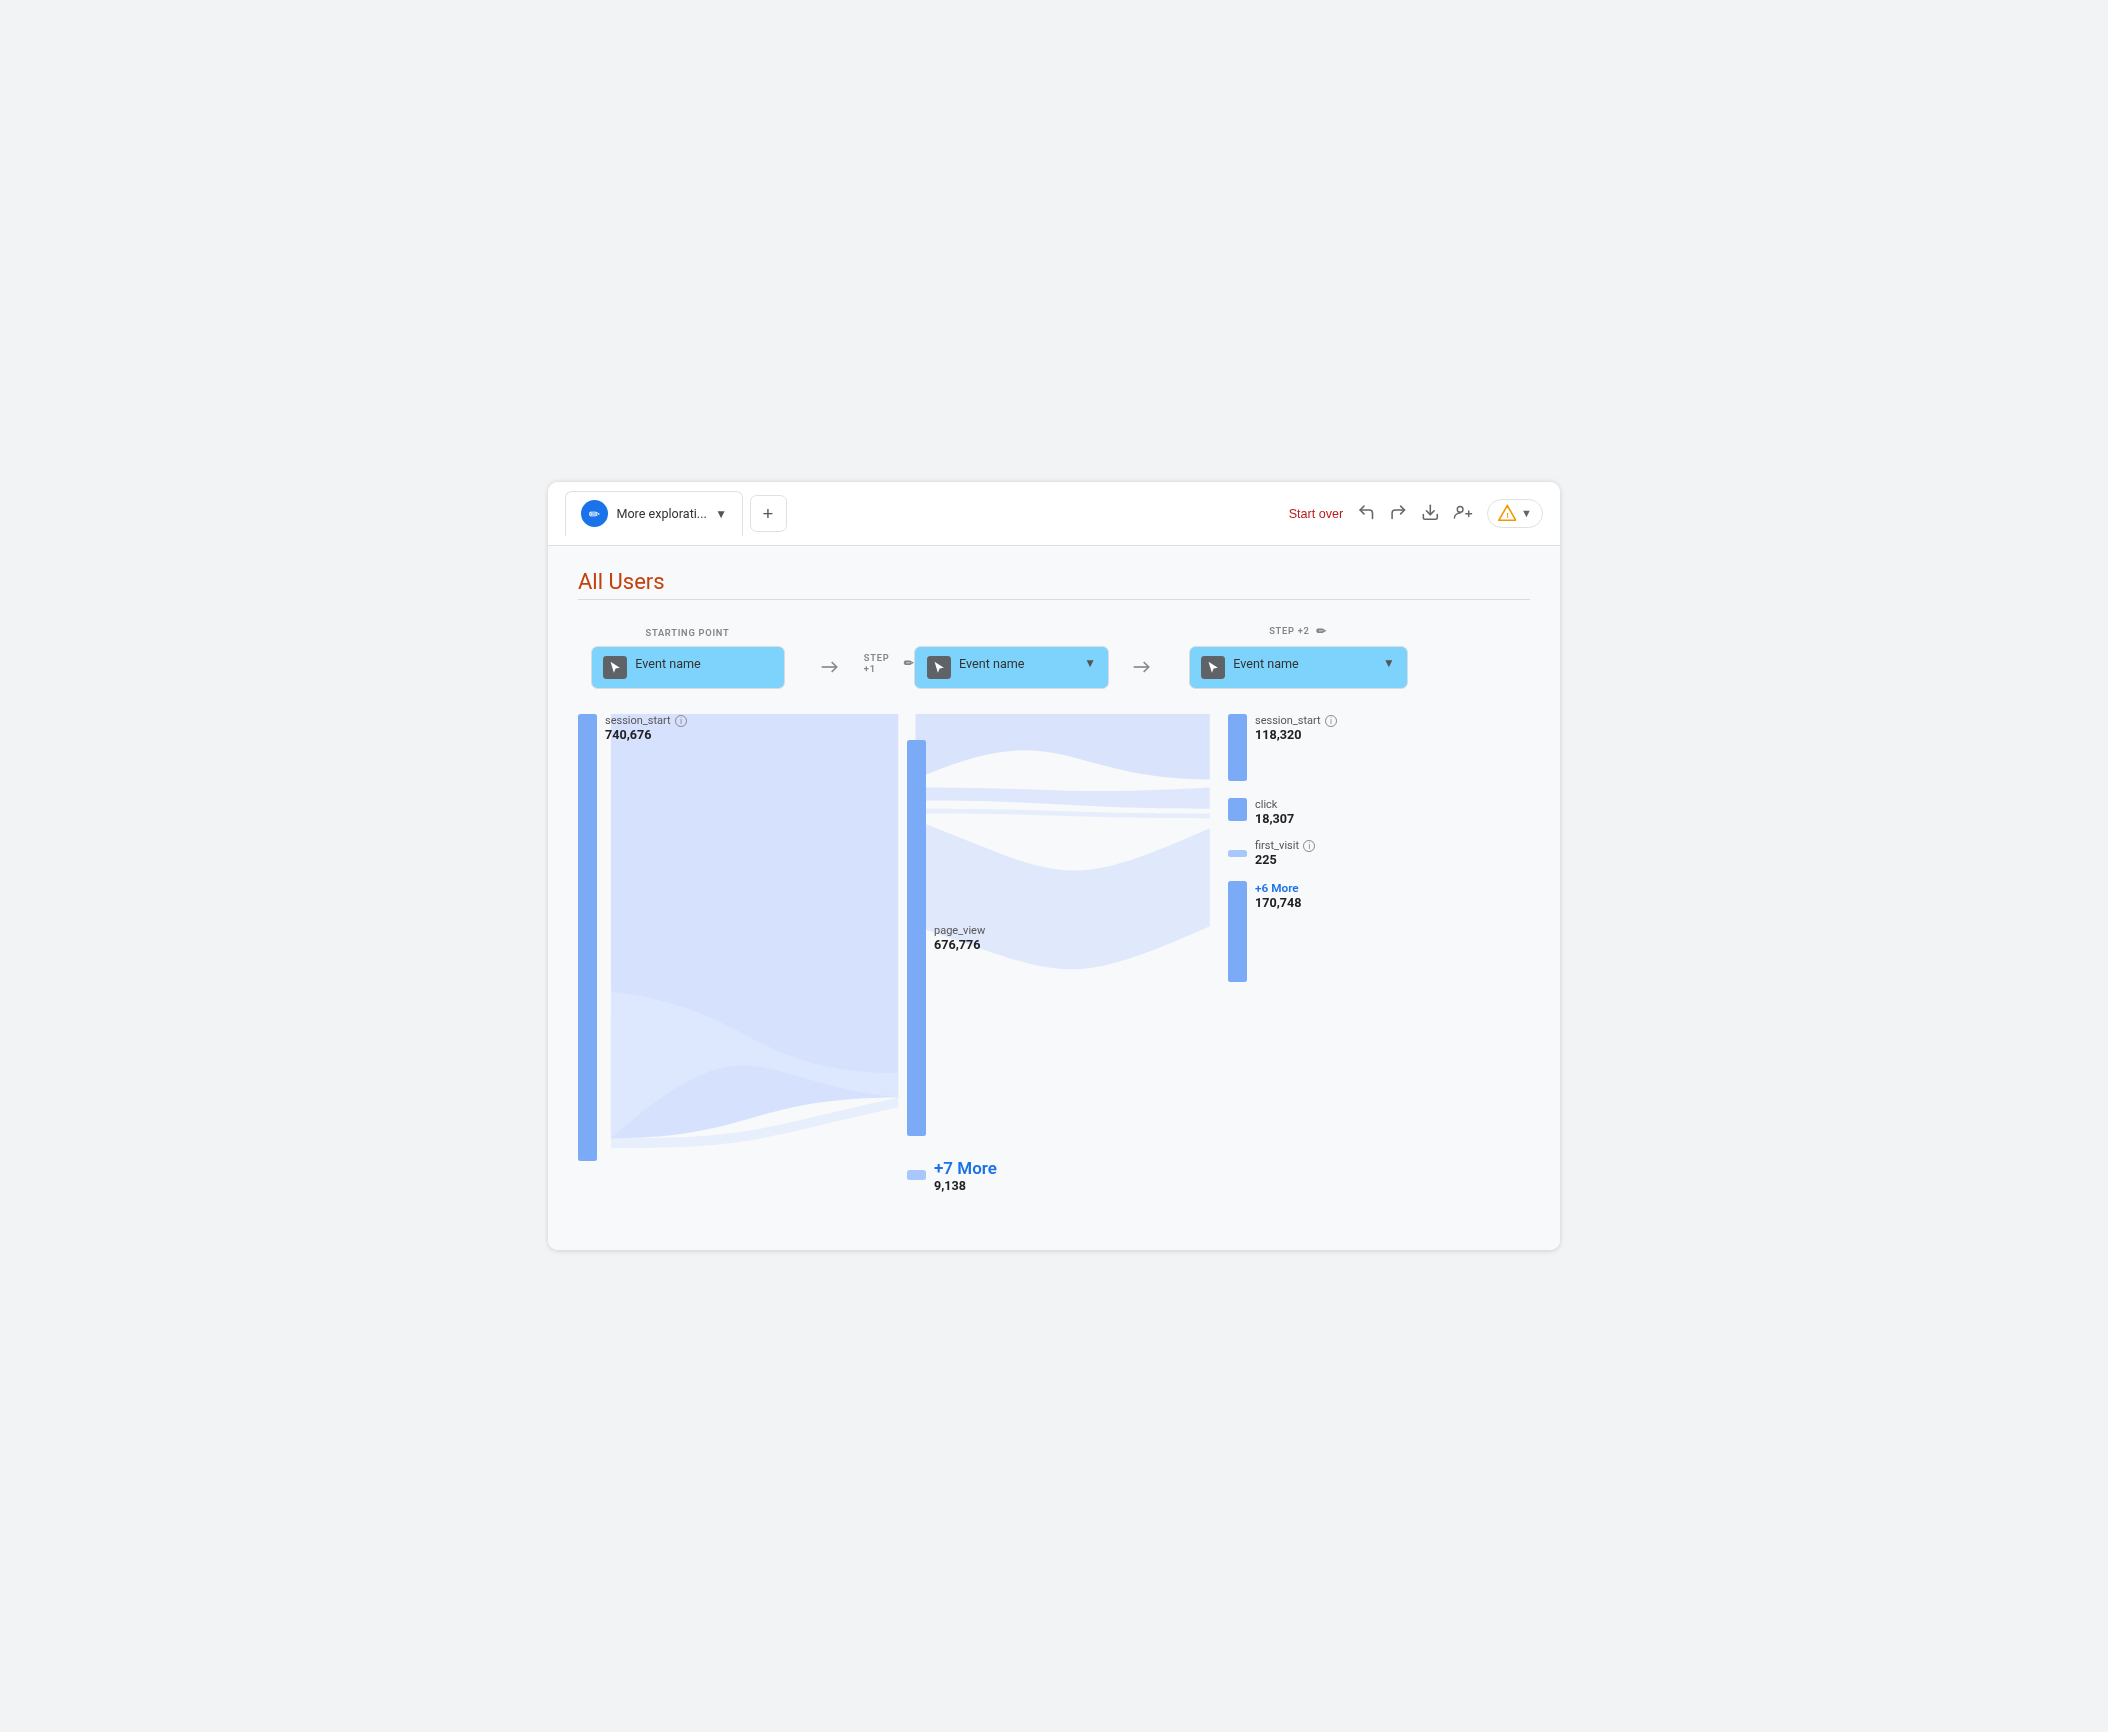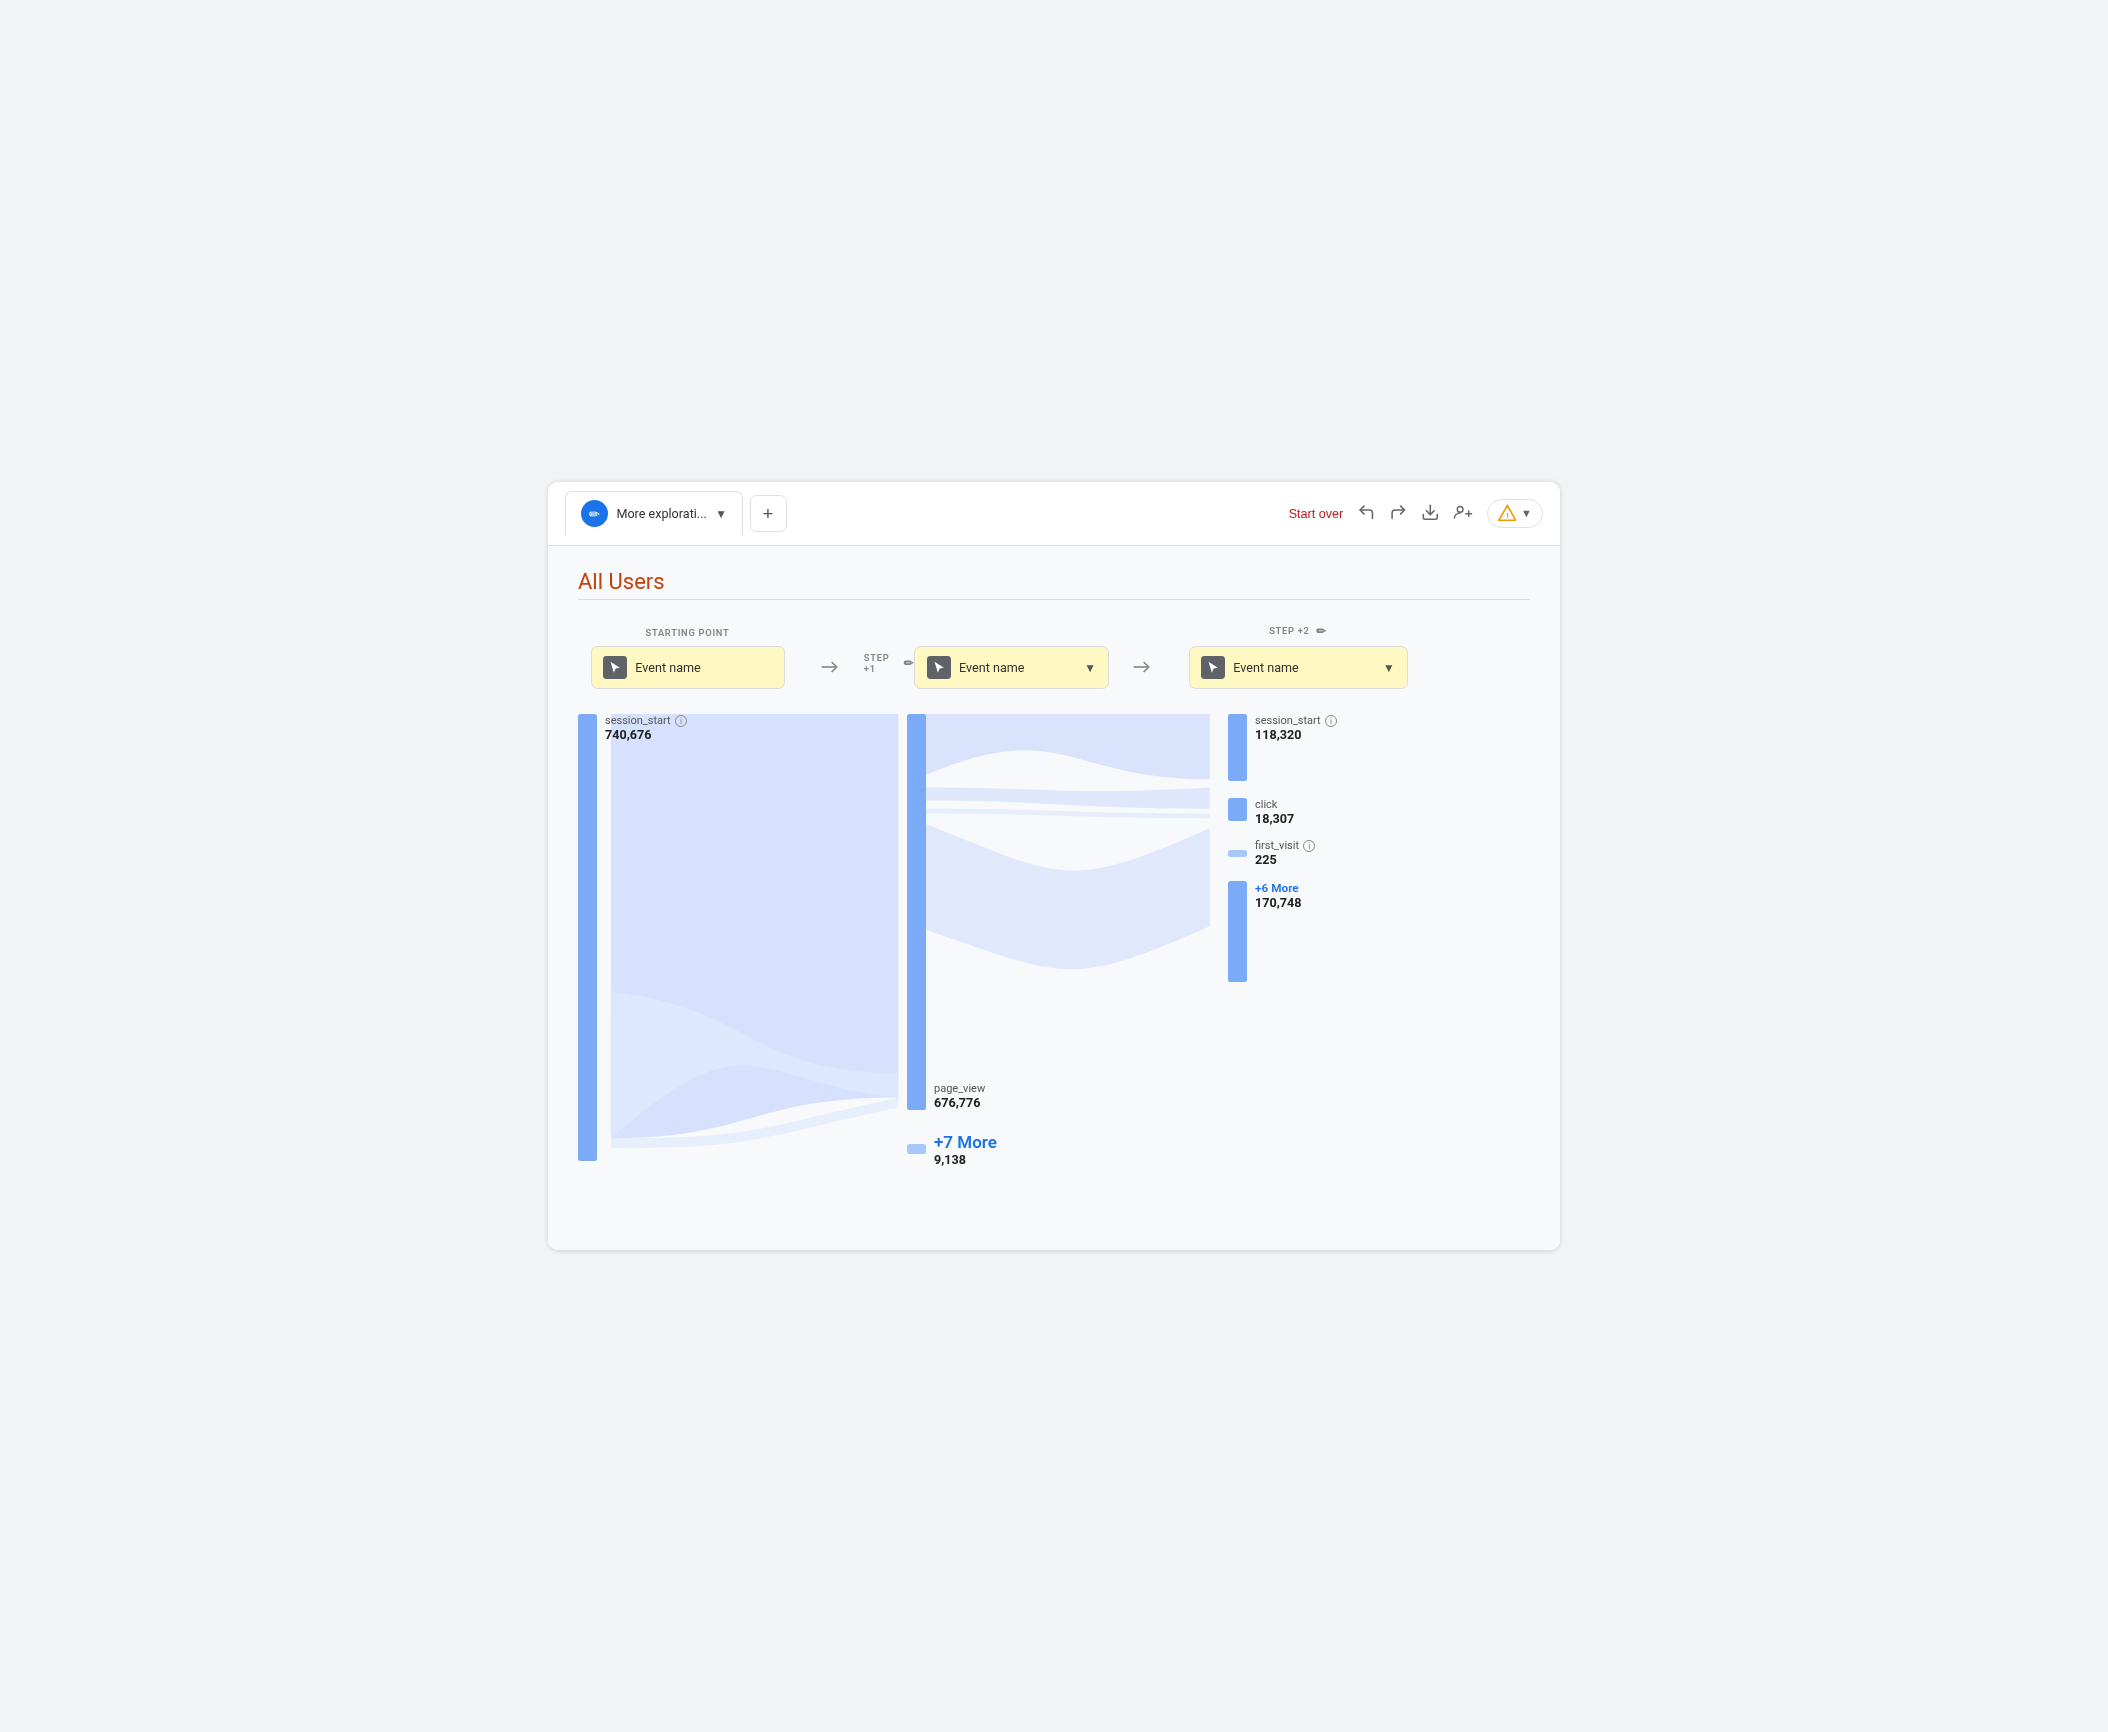--- a/index.html
+++ b/index.html
@@ -141,26 +141,26 @@
       align-items: center;
       gap: 6.7px;
     }
     .edit-icon {
       color: #80868b;
       font-size: 11.8px;
       cursor: pointer;
     }
     .dropdown-btn {
       display: flex;
-      align-items: center;
+      align-items: flex-start;
       gap: 8.4px;
       border: 0.8px solid #dadce0;
       border-radius: 6.7px;
       padding: 8.4px 11.8px;
-      background: #fef9c3;
+      background: #7dd3fc;
       cursor: pointer;
       font-size: 12.6px;
       color: #333;
       width: 100%;
     }
     .dropdown-btn-icon {
       width: 23.6px;
       height: 23.6px;
       background: #5f6368;
       border-radius: 3.4px;
@@ -339,21 +339,21 @@
             </div>
             <div class="node-count">740,676</div>
           </div>
         </div>
       </div>
 
       <div style="width:219px;flex-shrink:0;"></div>
 
       <div style="display:flex;flex-direction:column;align-items:flex-start;z-index:2;width:152px;">
 
-        <div style="display:flex;align-items:flex-end;gap:8.4px;margin-bottom:13.5px;">
+        <div style="display:flex;align-items:center;gap:8.4px;margin-bottom:13.5px;margin-top:26px;">
           <div style="width:18.6px;height:396px;background:#7baaf7;border-radius:2.5px;flex-shrink:0;"></div>
           <div>
             <div class="node-name">page_view</div>
             <div class="node-count">676,776</div>
           </div>
         </div>
 
         <div style="display:flex;align-items:center;gap:8.4px;margin-top:8.4px;">
           <div style="width:18.6px;height:10px;background:#a8c7fa;border-radius:2.5px;flex-shrink:0;"></div>
           <div>

